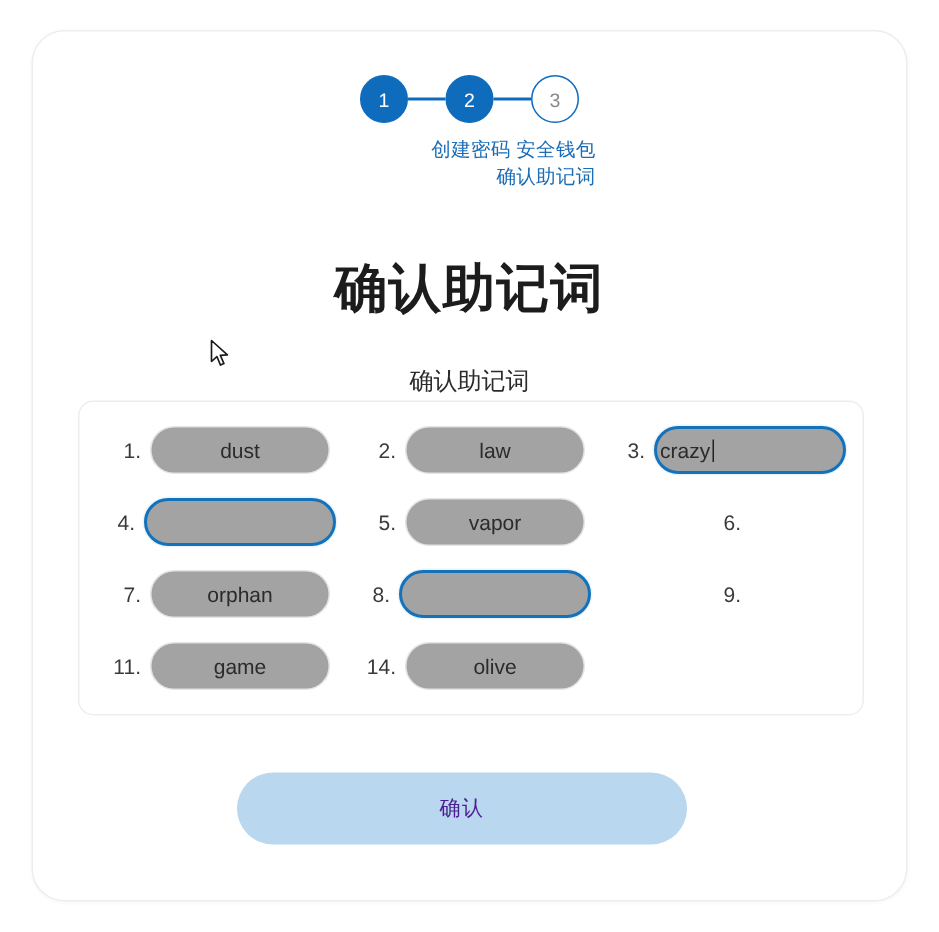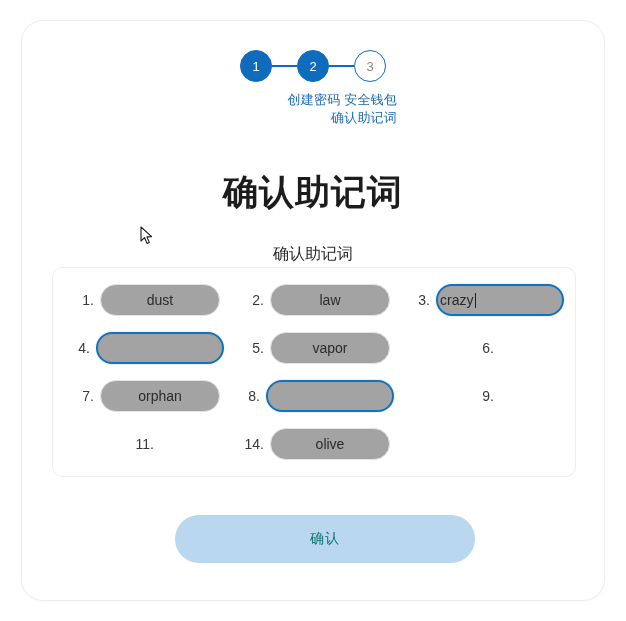--- a/index.html
+++ b/index.html
@@ -159,28 +159,28 @@
     width: 1px;
     height: 15px;
     background: #202020;
     margin-left: 2px;
     vertical-align: middle;
   }
 
   
   .confirm-button {
     position: absolute;
-    left: 153px;
+    left: 136px;
     top: 494px;
     width: 300px;
     height: 48px;
     border: none;
     border-radius: 24px;
     background: #b9d7ef;
-    color: #0f766e;
+    color: #4c1d95;
     font-size: 14px;
     font-family: "Liberation Sans", "DejaVu Sans", sans-serif;
     cursor: default;
     letter-spacing: 1px;
   }
 
   
   .mouse-cursor {
     position: absolute;
     left: 140px;
@@ -276,20 +276,23 @@
         </div>
       </div>
 
       <div class="word-cell">
         <span class="word-index">9.</span>
       </div>
 
 
       <div class="word-cell">
         <span class="word-index">11.</span>
+        <div class="word-box">
+          <span>game</span>
+        </div>
       </div>
 
       <div class="word-cell">
         <span class="word-index">14.</span>
         <div class="word-box">
           <span>olive</span>
         </div>
       </div>
 
     </div>

